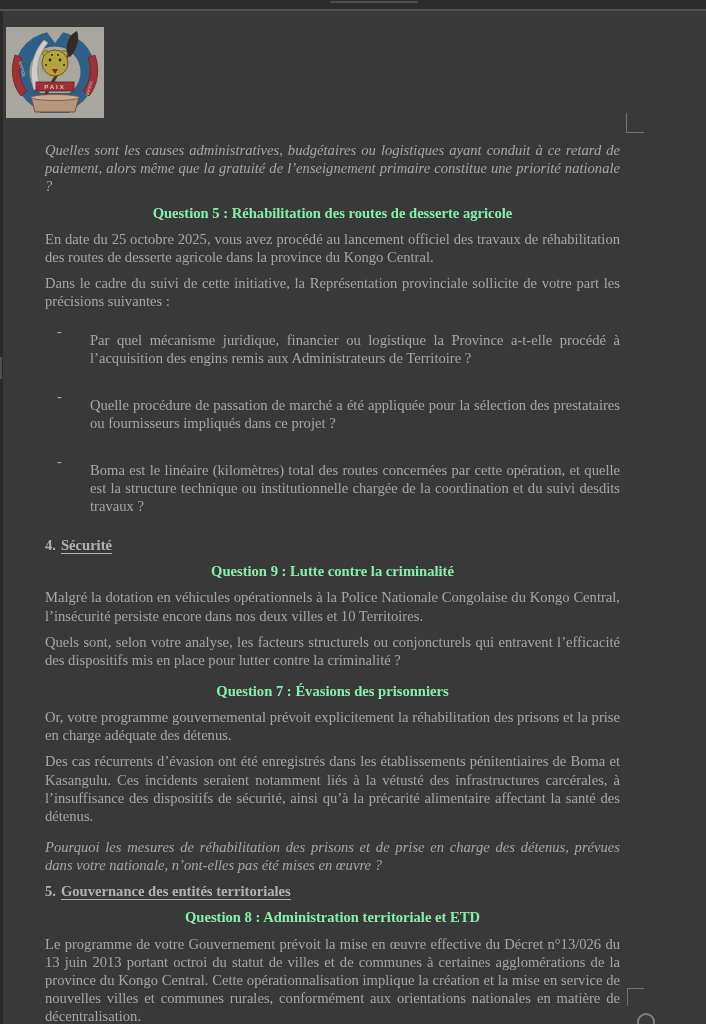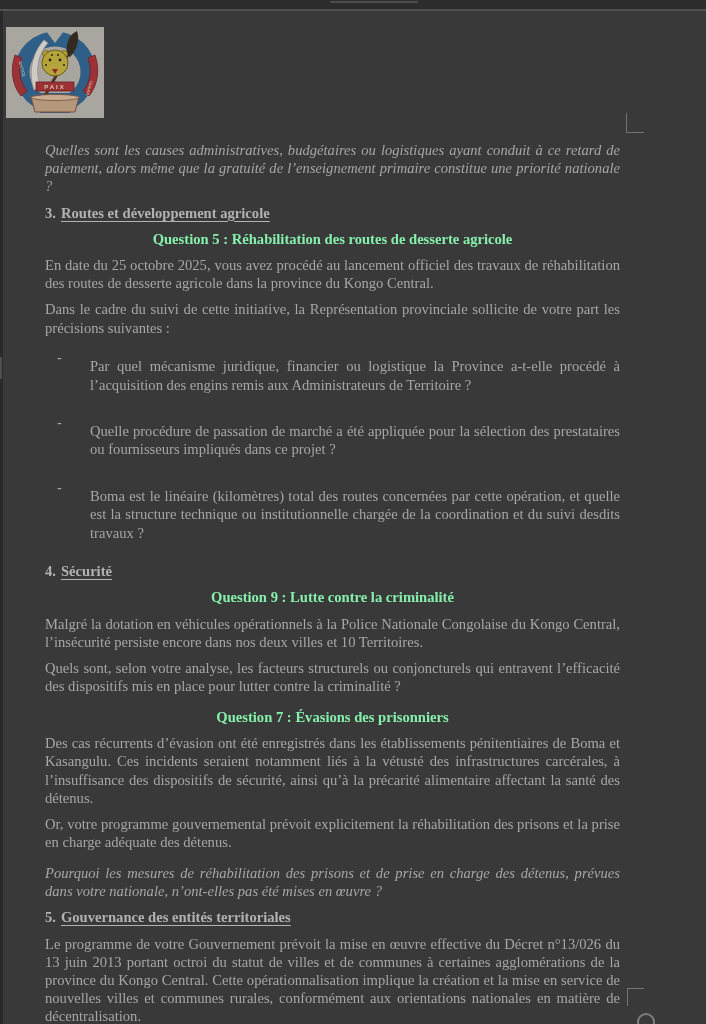--- a/index.html
+++ b/index.html
@@ -95,21 +95,20 @@
     <g>
       <path d="M25 70 L73 70 L69 85 L29 85 Z" fill="#b4987c" stroke="#7d4a3e" stroke-width="1"></path>
       <ellipse cx="49" cy="70.5" rx="24" ry="3" fill="#c6ab8e" stroke="#7d4a3e" stroke-width="0.8"></ellipse>
     </g>
   </svg>
 
   <div class="content">
 
     <p class="it blk">Quelles sont les causes administratives, budgétaires ou logistiques ayant conduit à ce retard de paiement, alors même que la gratuité de l’enseignement primaire constitue une priorité nationale ?</p>
 
-    <p class="sec blk"><span class="num">3.</span><span class="u">Routes et développement agricole</span></p>
 
     <div class="blk">
       <p class="qtitle">Question 5 : Réhabilitation des routes de desserte agricole</p>
       <p>En date du 25 octobre 2025, vous avez procédé au lancement officiel des travaux de réhabilitation des routes de desserte agricole dans la province du Kongo Central.</p>
       <p>Dans le cadre du suivi de cette initiative, la Représentation provinciale sollicite de votre part les précisions suivantes :</p>
     </div>
 
     <div class="bullets">
       <div class="bullet">
         <span class="dash">-</span>
@@ -128,29 +127,30 @@
     <p class="sec blk"><span class="num">4.</span><span class="u">Sécurité</span></p>
 
     <div class="blk">
       <p class="qtitle">Question 9 : Lutte contre la criminalité</p>
       <p>Malgré la dotation en véhicules opérationnels à la Police Nationale Congolaise du Kongo Central, l’insécurité persiste encore dans nos deux villes et 10 Territoires.</p>
       <p>Quels sont, selon votre analyse, les facteurs structurels ou conjoncturels qui entravent l’efficacité des dispositifs mis en place pour lutter contre la criminalité ?</p>
     </div>
 
     <div class="blk">
       <p class="qtitle">Question 7 : Évasions des prisonniers</p>
+      <p>Or, votre programme gouvernemental prévoit explicitement la réhabilitation des prisons et la prise en charge adéquate des détenus.</p>
       <p>Des cas récurrents d’évasion ont été enregistrés dans les établissements pénitentiaires de Boma et Kasangulu. Ces incidents seraient notamment liés à la vétusté des infrastructures carcérales, à l’insuffisance des dispositifs de sécurité, ainsi qu’à la précarité alimentaire affectant la santé des détenus.</p>
-      <p>Or, votre programme gouvernemental prévoit explicitement la réhabilitation des prisons et la prise en charge adéquate des détenus.</p>
     </div>
 
     <p class="it blk">Pourquoi les mesures de réhabilitation des prisons et de prise en charge des détenus, prévues dans votre nationale, n’ont-elles pas été mises en œuvre ?</p>
 
     <p class="sec blk"><span class="num">5.</span><span class="u">Gouvernance des entités territoriales</span></p>
 
     <div class="blk">
+      <p class="qtitle">Question 8 : Administration territoriale et ETD</p>
       <p>Le programme de votre Gouvernement prévoit la mise en œuvre effective du Décret n°13/026 du 13 juin 2013 portant octroi du statut de villes et de communes à certaines agglomérations de la province du Kongo Central. Cette opérationnalisation implique la création et la mise en service de nouvelles villes et communes rurales, conformément aux orientations nationales en matière de décentralisation.</p>
     </div>
 
 
   </div>
 
   <div class="bracket-bl"></div>
   <div class="bracket-tl"></div>
   <div class="page-num-circle"></div>
 

